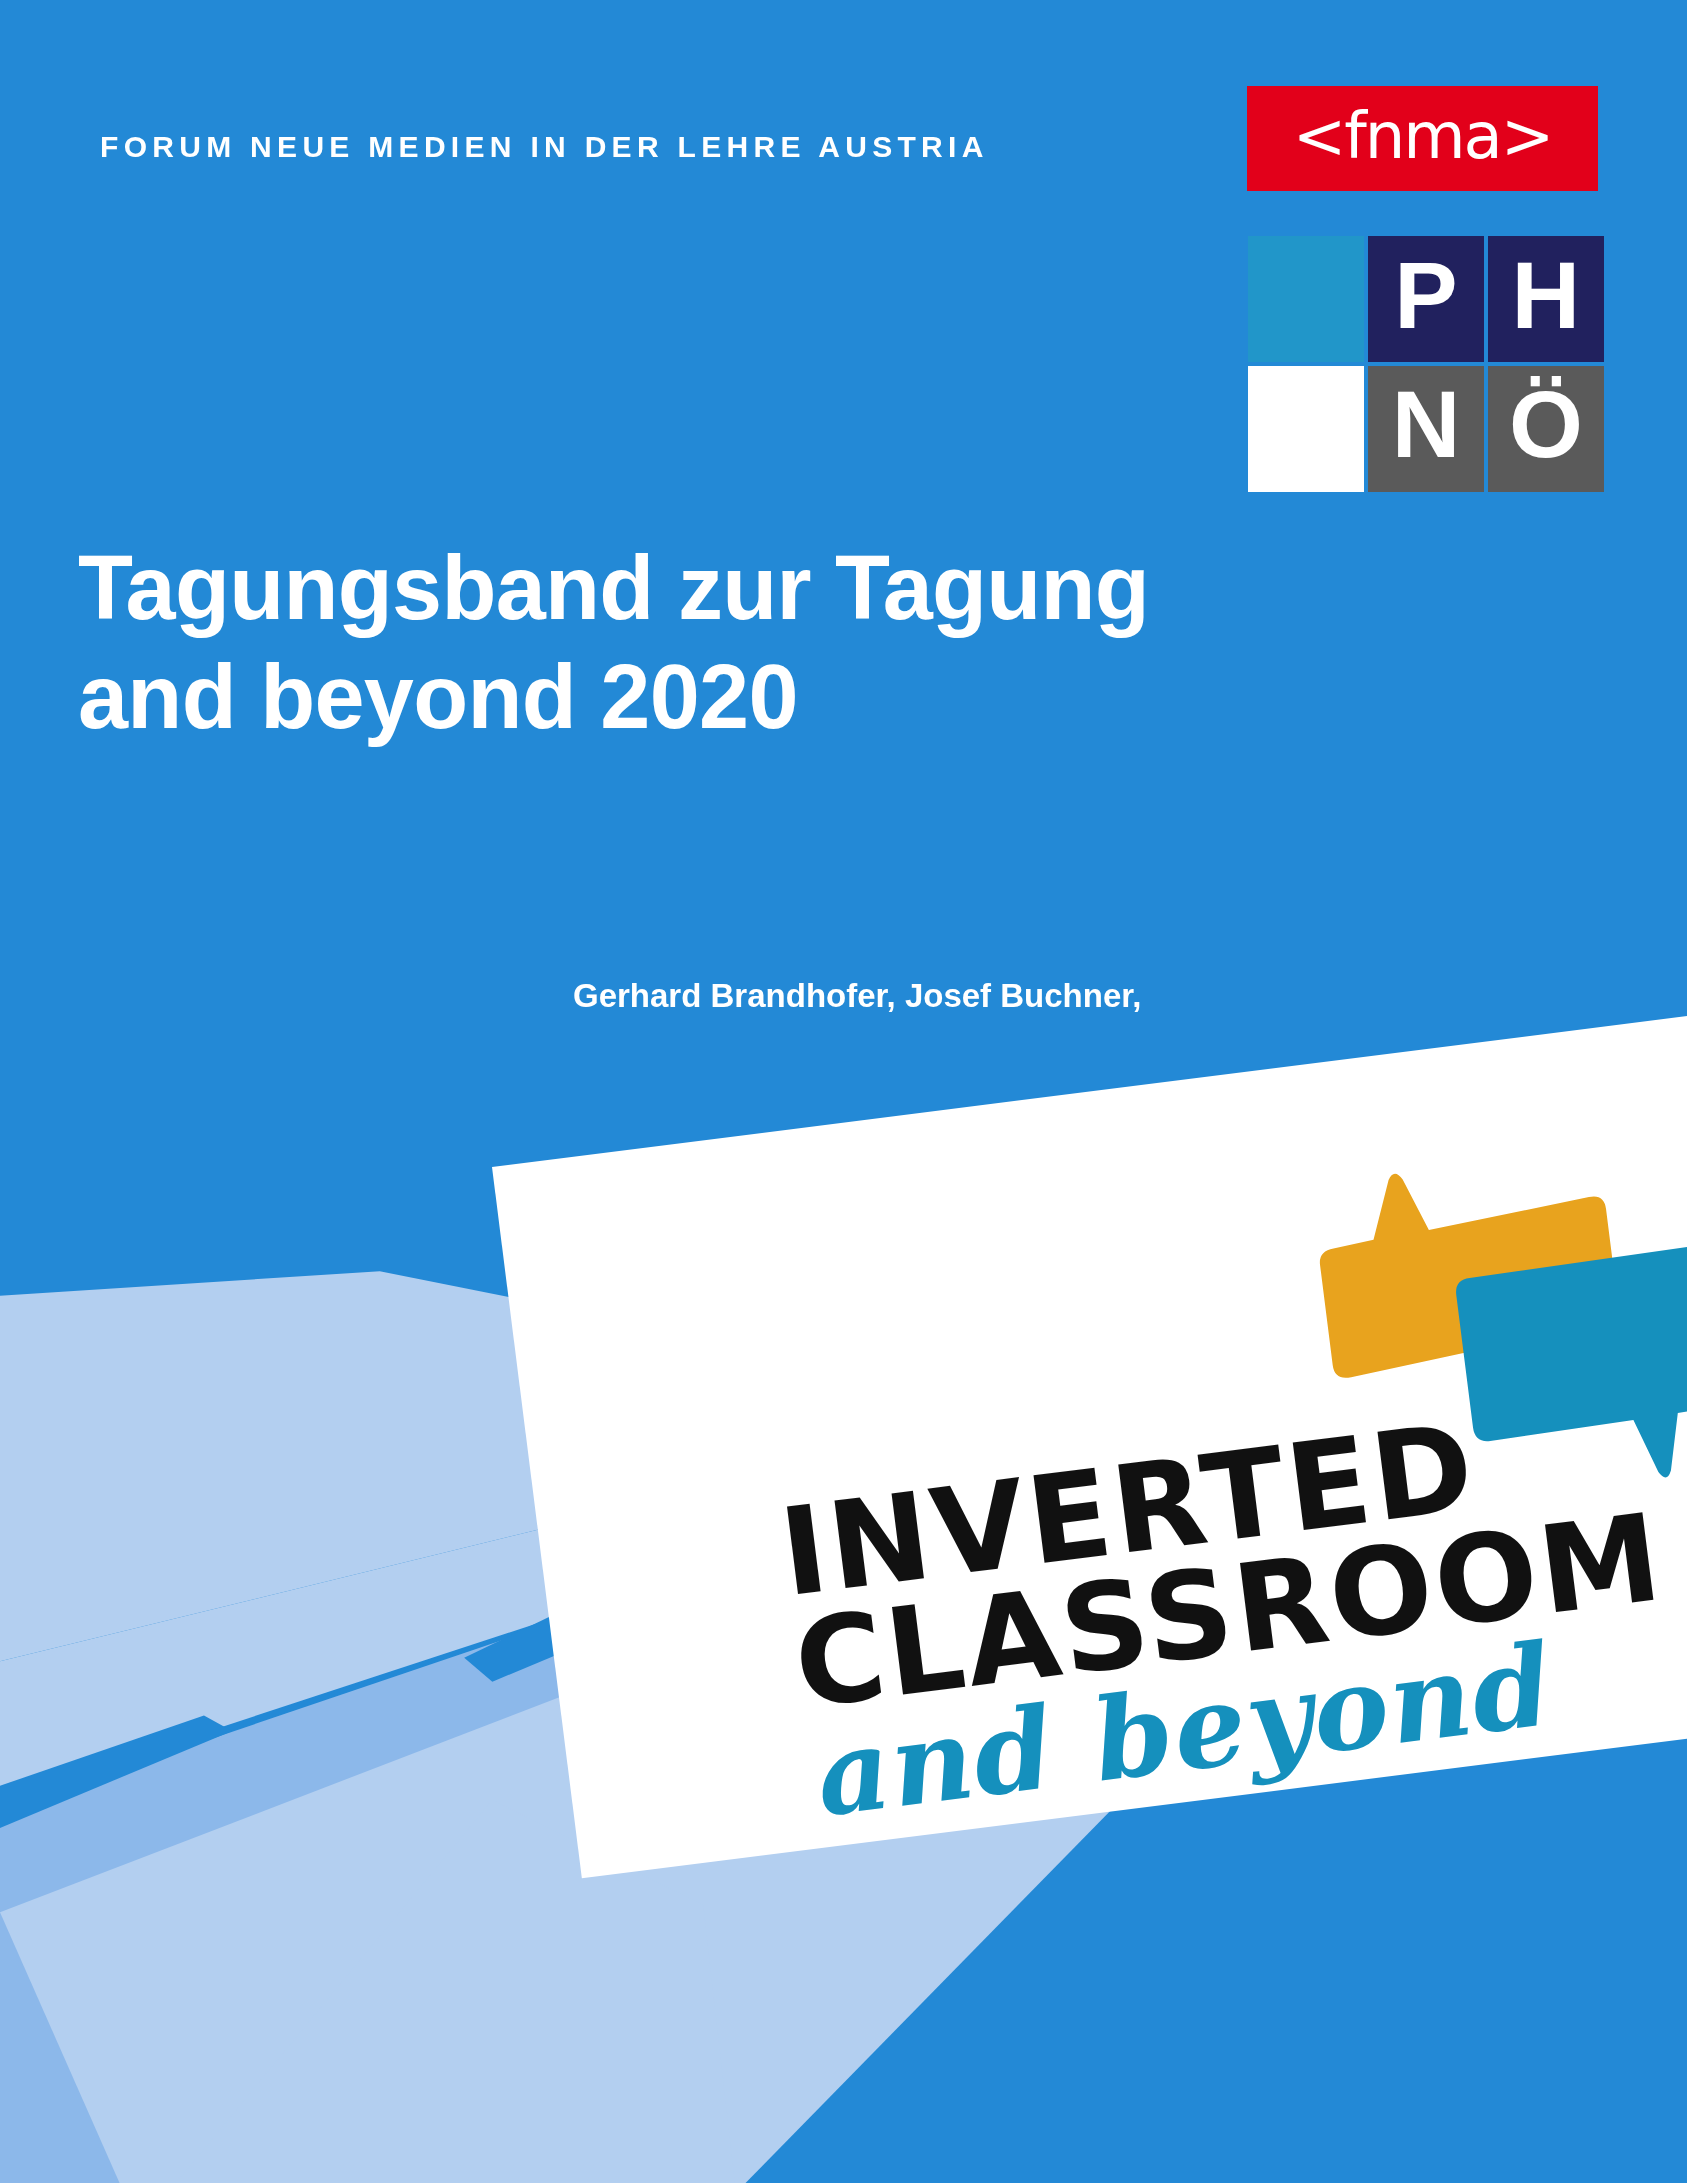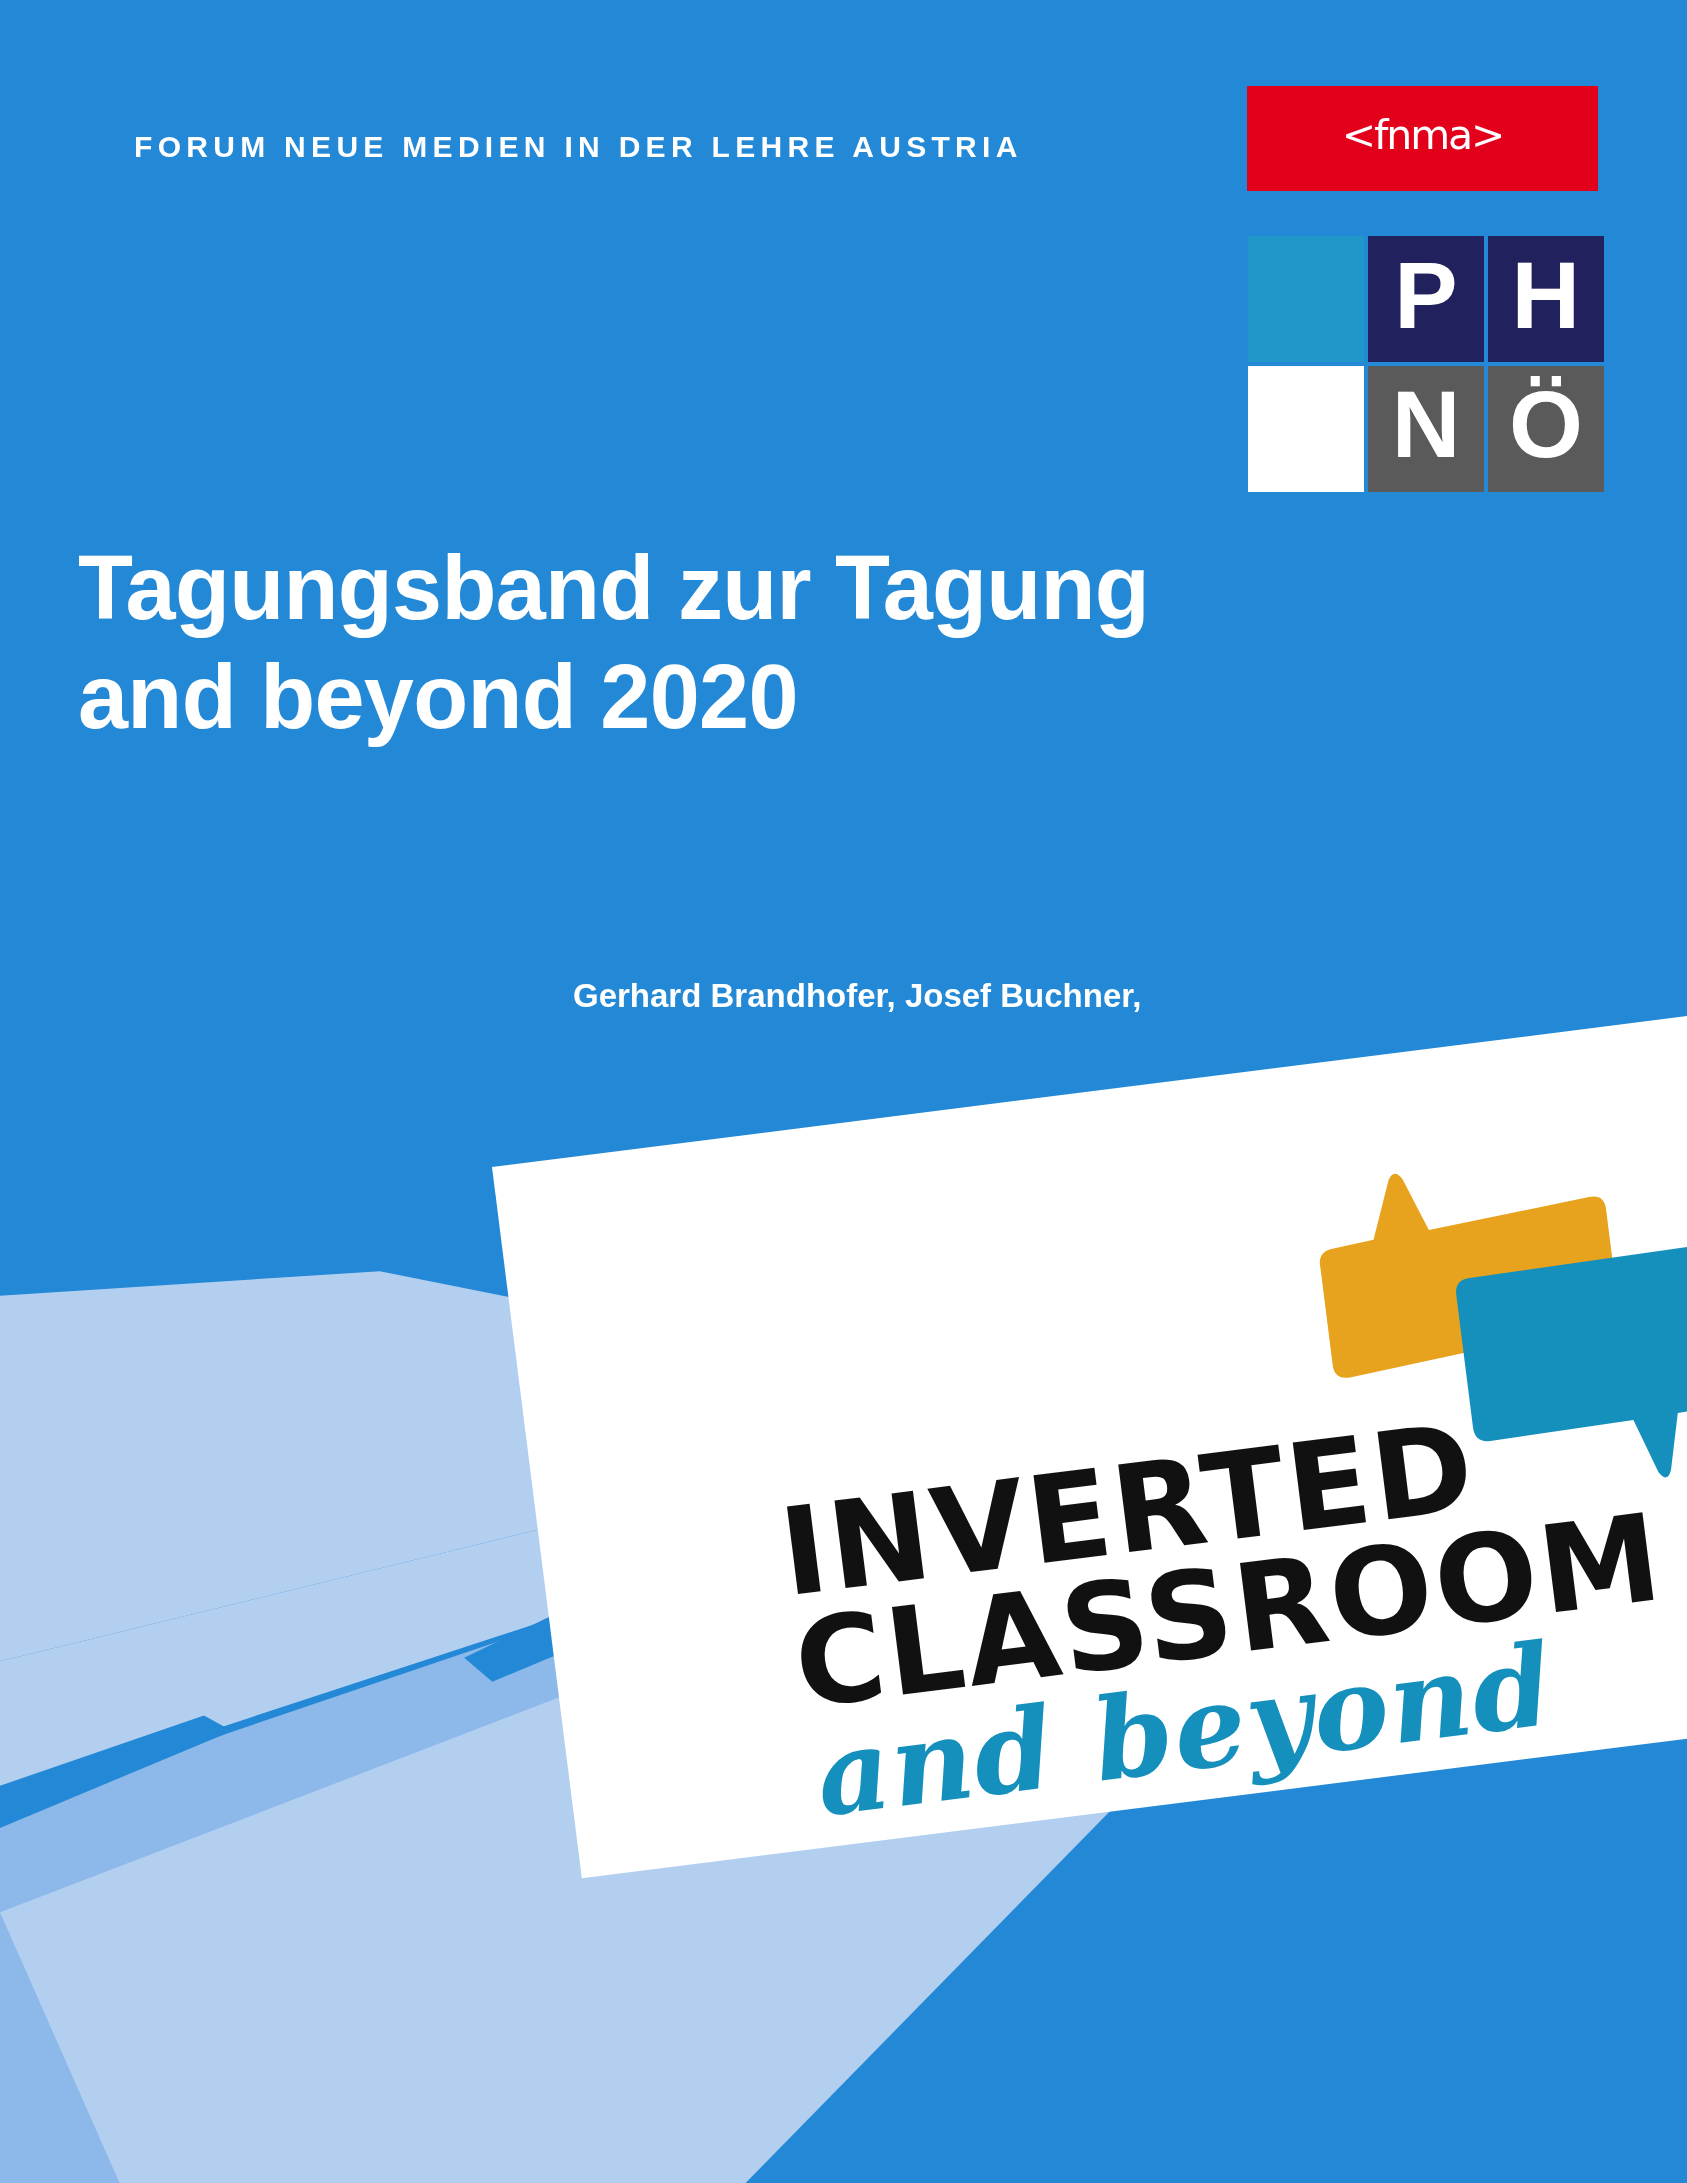--- a/index.html
+++ b/index.html
@@ -27,38 +27,37 @@
   
   .header-line {
     position: absolute;
     left: 100px;
     top: 130px;
     color: #ffffff;
     font-size: 30px;
     font-weight: 700;
     letter-spacing: 5.3px;
     white-space: nowrap;
-    margin-left: 34px;
   }
   
   .fnma-box {
     position: absolute;
     left: 1247px;
     top: 86px;
     width: 351px;
     height: 105px;
     background: #e2001a;
     display: flex;
     align-items: center;
     justify-content: center;
   }
   .fnma-text {
     color: #ffffff;
     font-family: "DejaVu Sans", sans-serif;
-    font-size: 41px;
+    font-size: 64px;
     font-weight: 400;
     letter-spacing: -2.1px;
     line-height: 1;
     transform: translateY(-2.8px);
   }
   
   .phnoe {
     position: absolute;
     left: 1248px;
     top: 236px;

